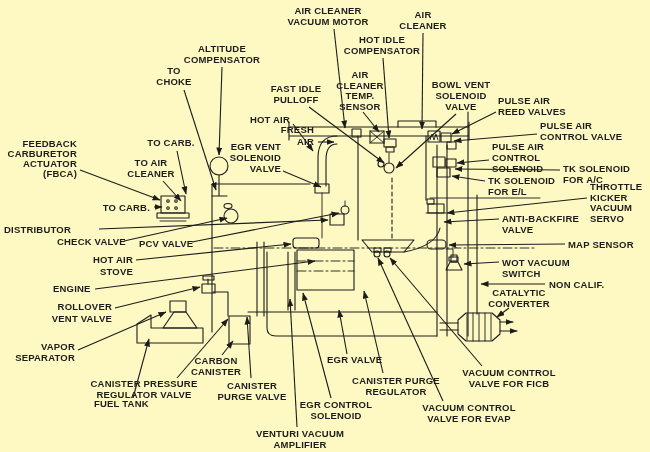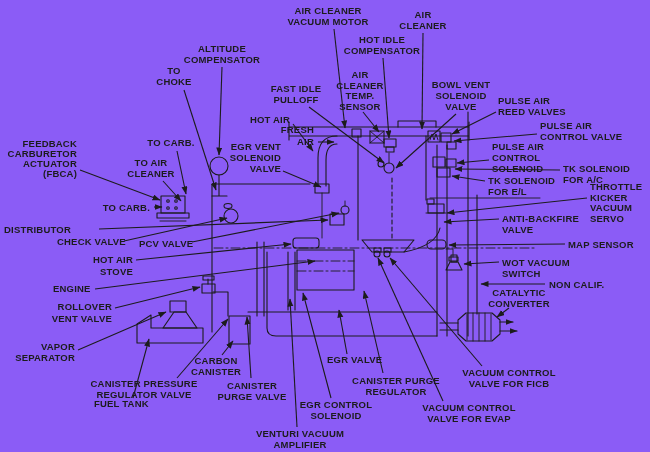--- a/index.html
+++ b/index.html
@@ -1,17 +1,17 @@
 <!DOCTYPE html>
 <html><head>
 <meta charset="utf-8">
 <style>
   html,body{margin:0;padding:0;background:#e8e8e8;}
   .page{
-    width:650px;height:452px;background:#8b5cf6;position:relative;overflow:hidden;
+    width:650px;height:452px;background:#fef9c3;position:relative;overflow:hidden;
     font-family:"Liberation Sans",sans-serif;
   }
   svg text{
     font-family:"Liberation Sans",sans-serif;
     font-size:9.5px;font-weight:700;fill:#1c1c1c;letter-spacing:.2px;
   }
   .ln{stroke:#1c1c1c;stroke-width:1.1;fill:none;stroke-linecap:round;stroke-linejoin:round;}
   .thin{stroke-width:.9;}
   .dash{stroke-dasharray:4 3;}
   .dashdot{stroke-dasharray:9 3 2 3;stroke-width:.9;}

